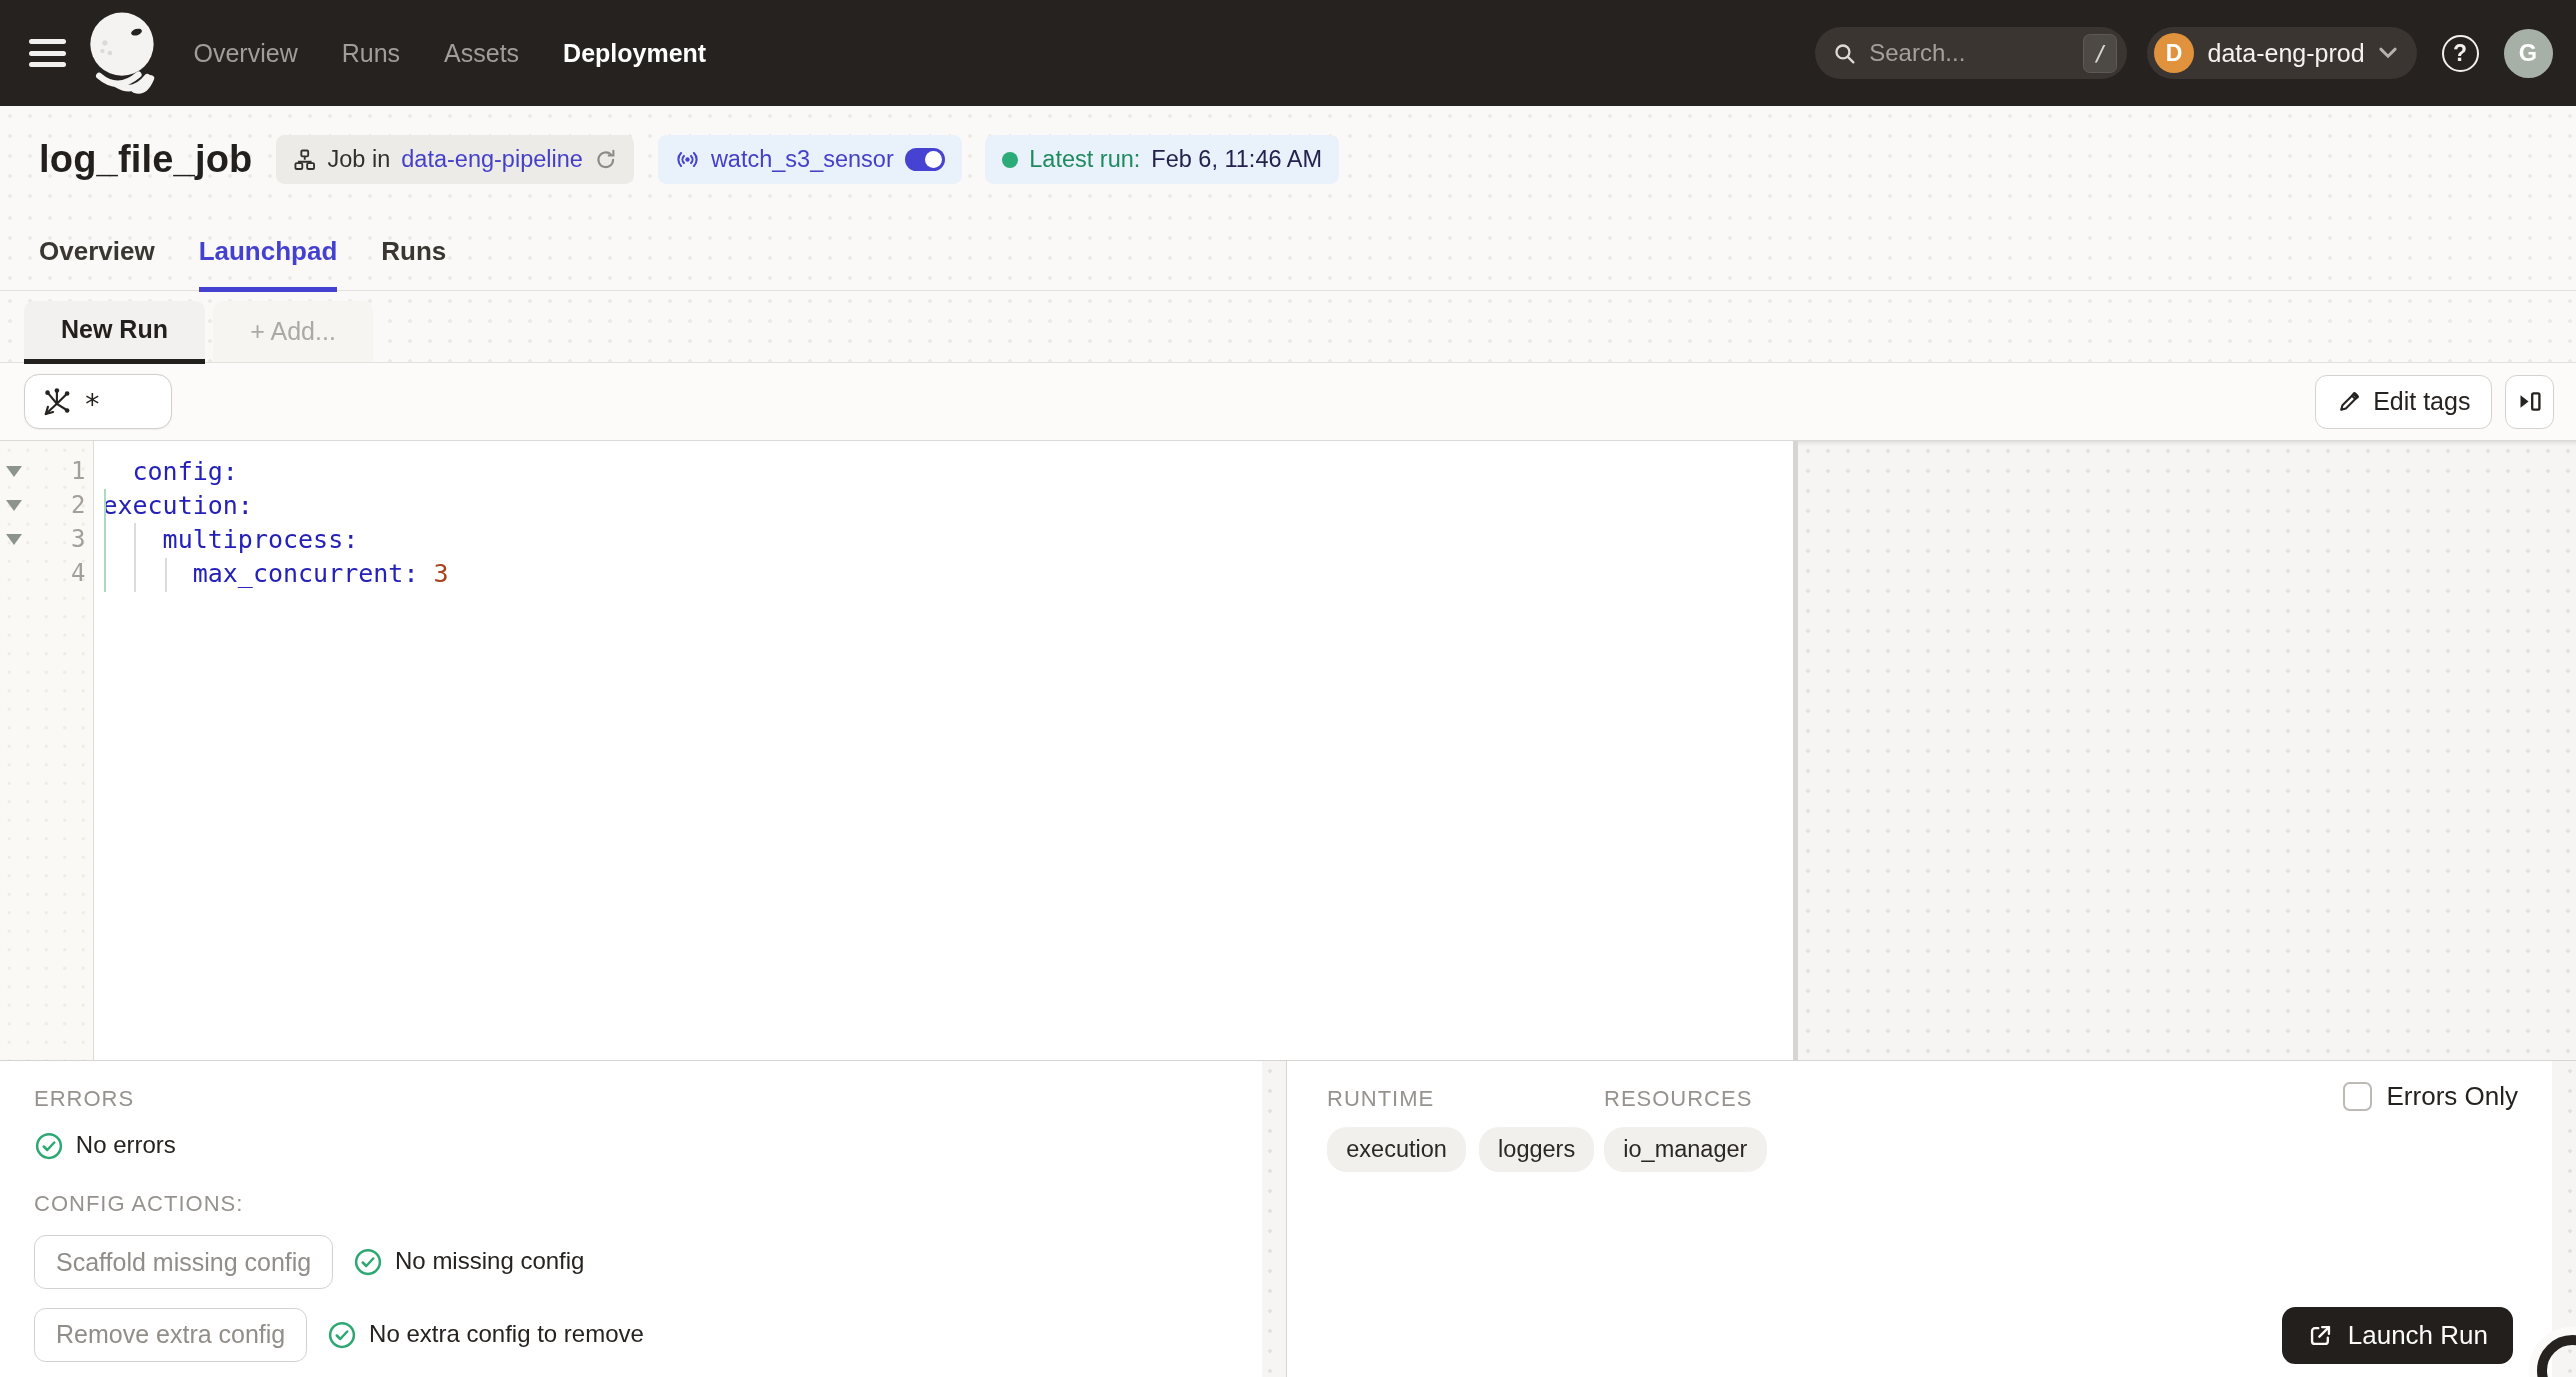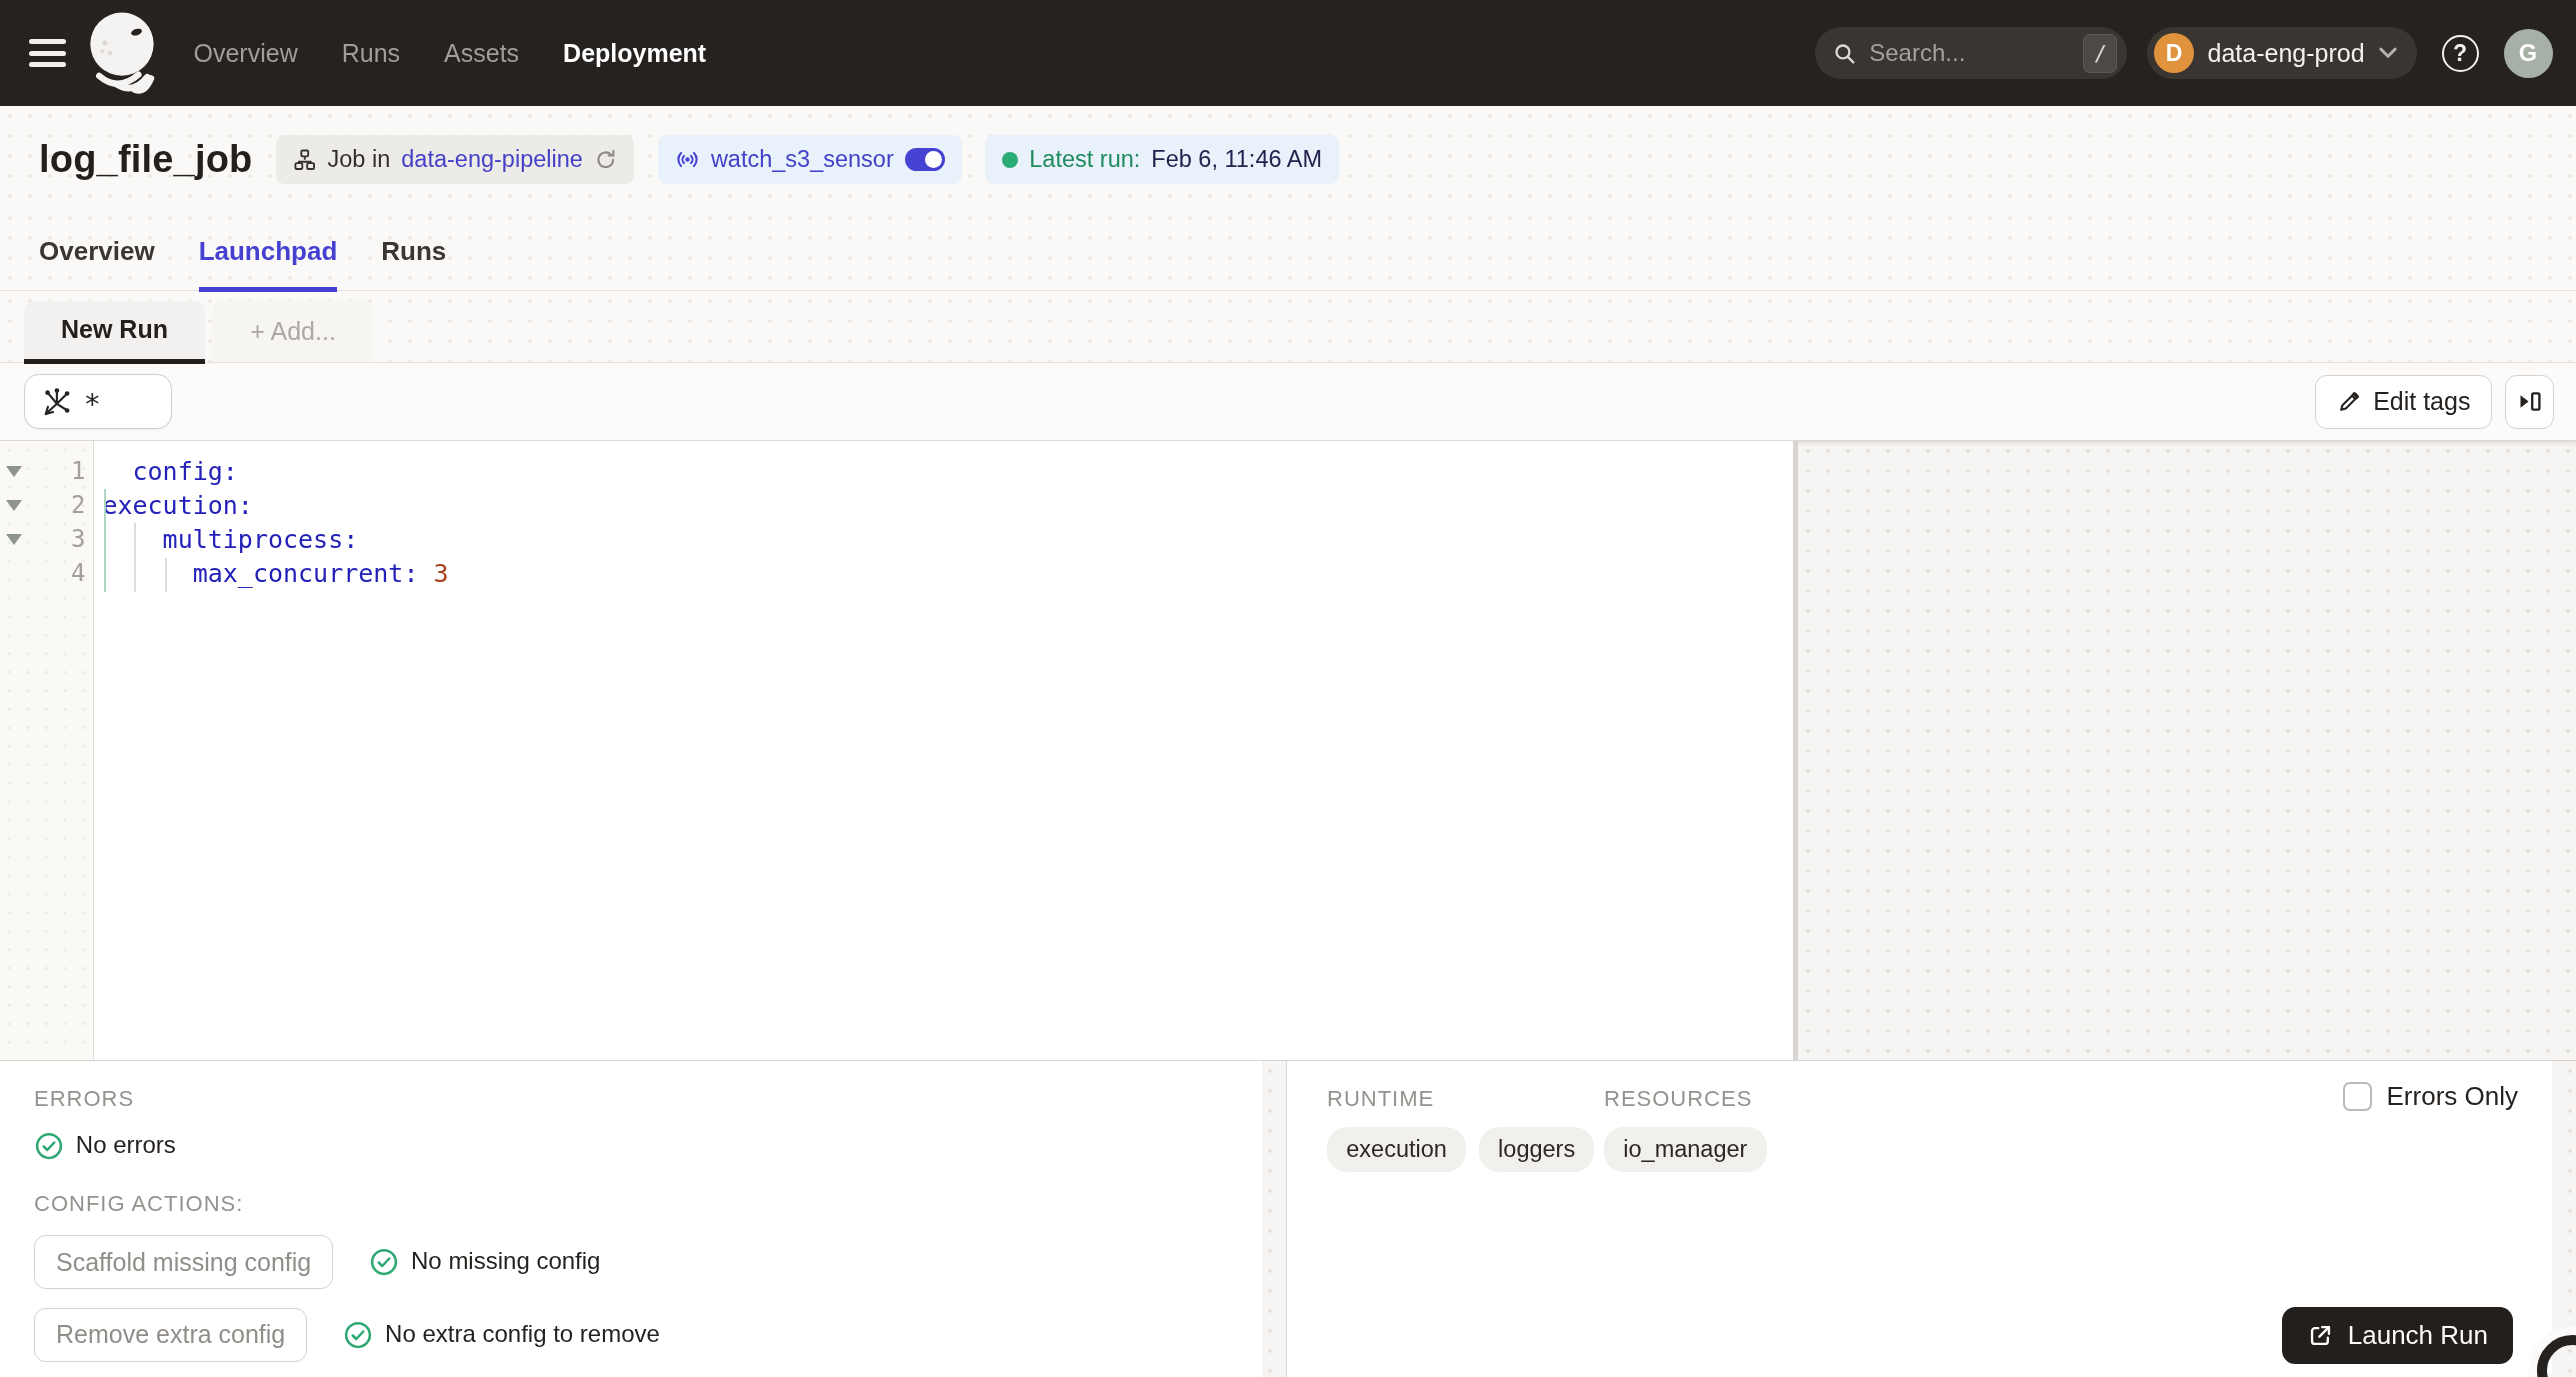--- a/index.html
+++ b/index.html
@@ -148,21 +148,21 @@
 
   
   .bottom { height:317px; border-top:1.7px solid #D7D4D1; display:flex; position:relative; overflow:hidden; }
   .bottom-left { width:1262px; background:#FFFFFF; padding:25px 34px 0 34px; }
   .bottom-gap { width:24px; }
   .bottom-right { width:1266px; background:#FFFFFF; border-left:1.7px solid #D7D4D1; position:relative; padding:25px 0 0 40px; }
   .bottom-edge { flex:1; }
   .section-label { font-size:22px; color:#96928D; letter-spacing:1px; font-weight:500; }
   .status-row { display:flex; align-items:flex-start; gap:11.8px; font-size:24px; color:#26221F; }
   .bl-noerrors { margin:18.5px 0 30px 0; }
-  .action-row { display:flex; align-items:center; gap:36px; margin-top:18.5px; }
+  .action-row { display:flex; align-items:center; gap:20px; margin-top:18.5px; }
   .btn.disabled { color:#918D88; cursor:default; box-shadow:none; }
   .chips { display:flex; gap:12.6px; margin-top:15px; }
   .chip {
     background:#F2F0ED; border-radius:20px; padding:9.2px 19.3px; font-size:23.5px; color:#2B2724; cursor:pointer;
   }
   .preview-cols { display:flex; gap:54px; }
   .preview-col2 { }
   .ops-block { margin-top:30px; }
   .errors-only { position:absolute; top:20px; right:34px; display:flex; align-items:center; gap:14.3px; cursor:pointer; }
   .checkbox { width:29px; height:29px; border:2.5px solid #BDB9B5; border-radius:6.7px; background:#FFFFFF; }

